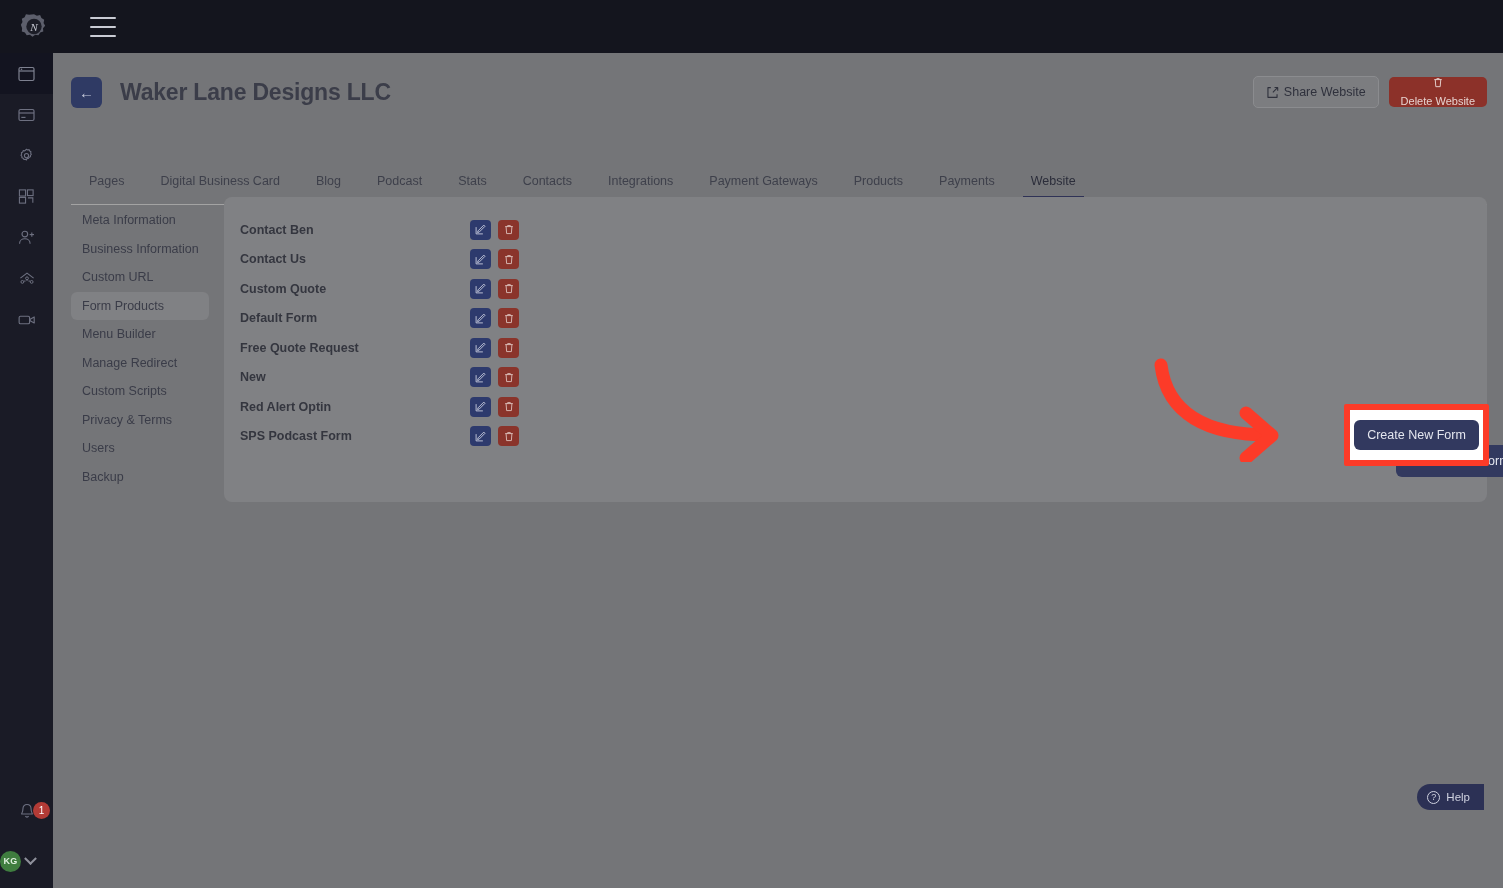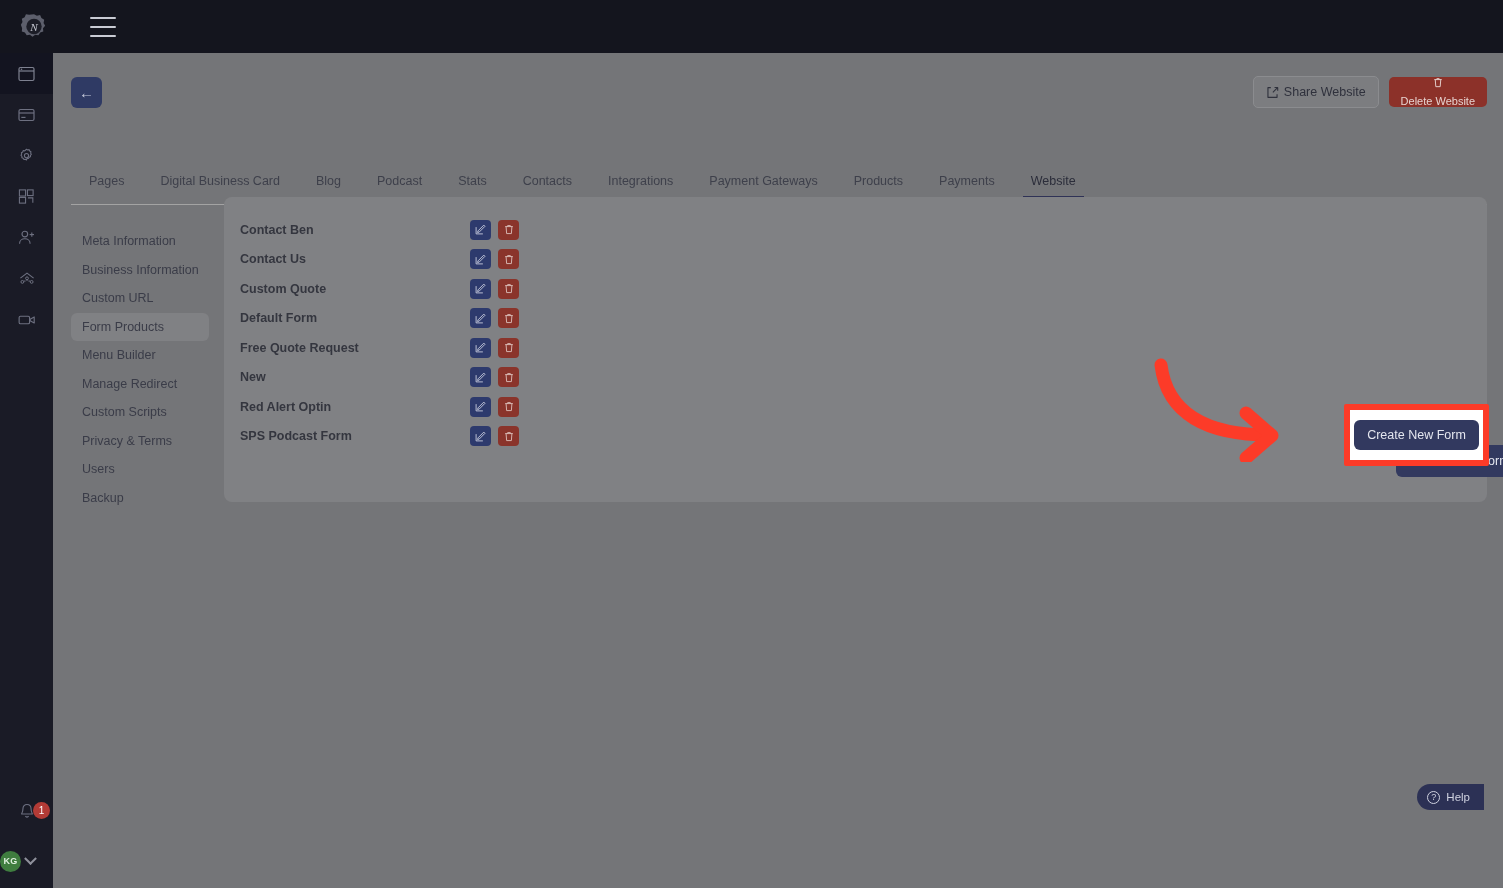--- a/index.html
+++ b/index.html
@@ -149,21 +149,21 @@
   }
   .tab.active { color: #2b2d3a; }
   .tab.active::after {
     content: ""; position: absolute;
     left: 10px; right: 10px; bottom: -1px;
     height: 2px; background: #2f3256;
   }
 
   
   .subnav {
-    position: absolute; top: 174px; left: 18px;
+    position: absolute; top: 153px; left: 18px;
     width: 138px;
   }
   .subnav-item {
     height: 28.5px;
     padding: 0 11px;
     display: flex; align-items: center;
     font-size: 12.5px;
     color: #3a3c48;
     border-radius: 6px;
     cursor: pointer;
@@ -359,20 +359,21 @@
       </div>
     </div>
   </div>
 
   <div class="canvas">
 
     <div class="page-head">
       <button class="back-btn">
         <span class="back-arrow">←</span>
       </button>
+      <div class="page-title">Waker Lane Designs LLC</div>
       <div class="head-actions">
         <button class="btn-share">
           <svg width="13" height="13" viewBox="0 0 14 14">
             <path d="M5.2 1.8H2.1v10.4h9.8V9" fill="none" stroke="#2f313c" stroke-width="1.2" stroke-linejoin="round"></path>
             <path d="M7.4 6.8L12.4 1.8M9.2 1.6h3.4V5" fill="none" stroke="#2f313c" stroke-width="1.2" stroke-linejoin="round"></path>
           </svg>
           <span>Share Website</span>
         </button>
         <button class="btn-delete">
           <svg width="12" height="13" viewBox="0 0 13 14">

